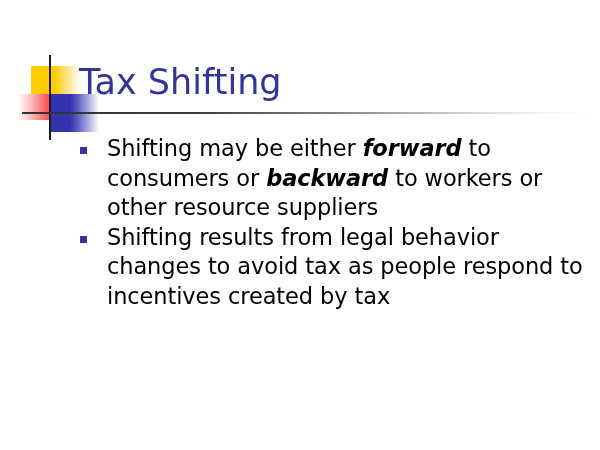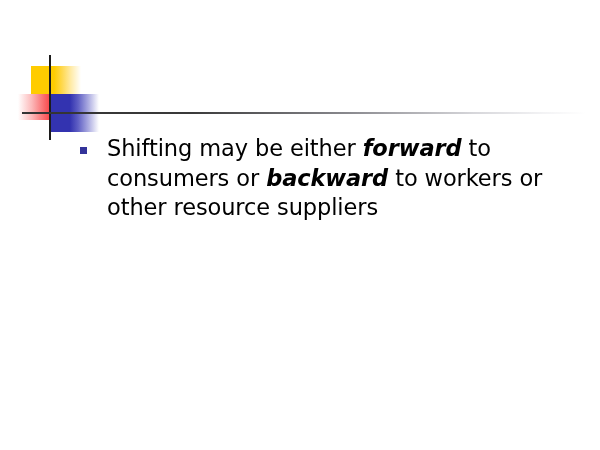--- a/index.html
+++ b/index.html
@@ -134,26 +134,31 @@
 <div class="slide">
 
   <div class="logo">
     <div class="logo-yellow"></div>
     <div class="logo-red"></div>
     <div class="logo-blue"></div>
     <div class="logo-vline"></div>
     <div class="logo-hline"></div>
   </div>
 
+  <div class="title">Tax Shifting</div>
   <div class="title-rule"></div>
 
   <div class="body">
 
     <div class="bullet-row">
       <span class="bullet-marker"></span>
       <span class="bullet-text"><span>Shifting may be either </span><b>forward</b><span> to consumers or </span><b>backward</b><span> to workers or other resource suppliers</span></span>
     </div>
 
+    <div class="bullet-row">
+      <span class="bullet-marker"></span>
+      <span class="bullet-text"><span>Shifting results from legal behavior changes to avoid tax as people respond to incentives created by tax</span></span>
+    </div>
 
 
   </div>
 
 </div>
 
 </body></html>

